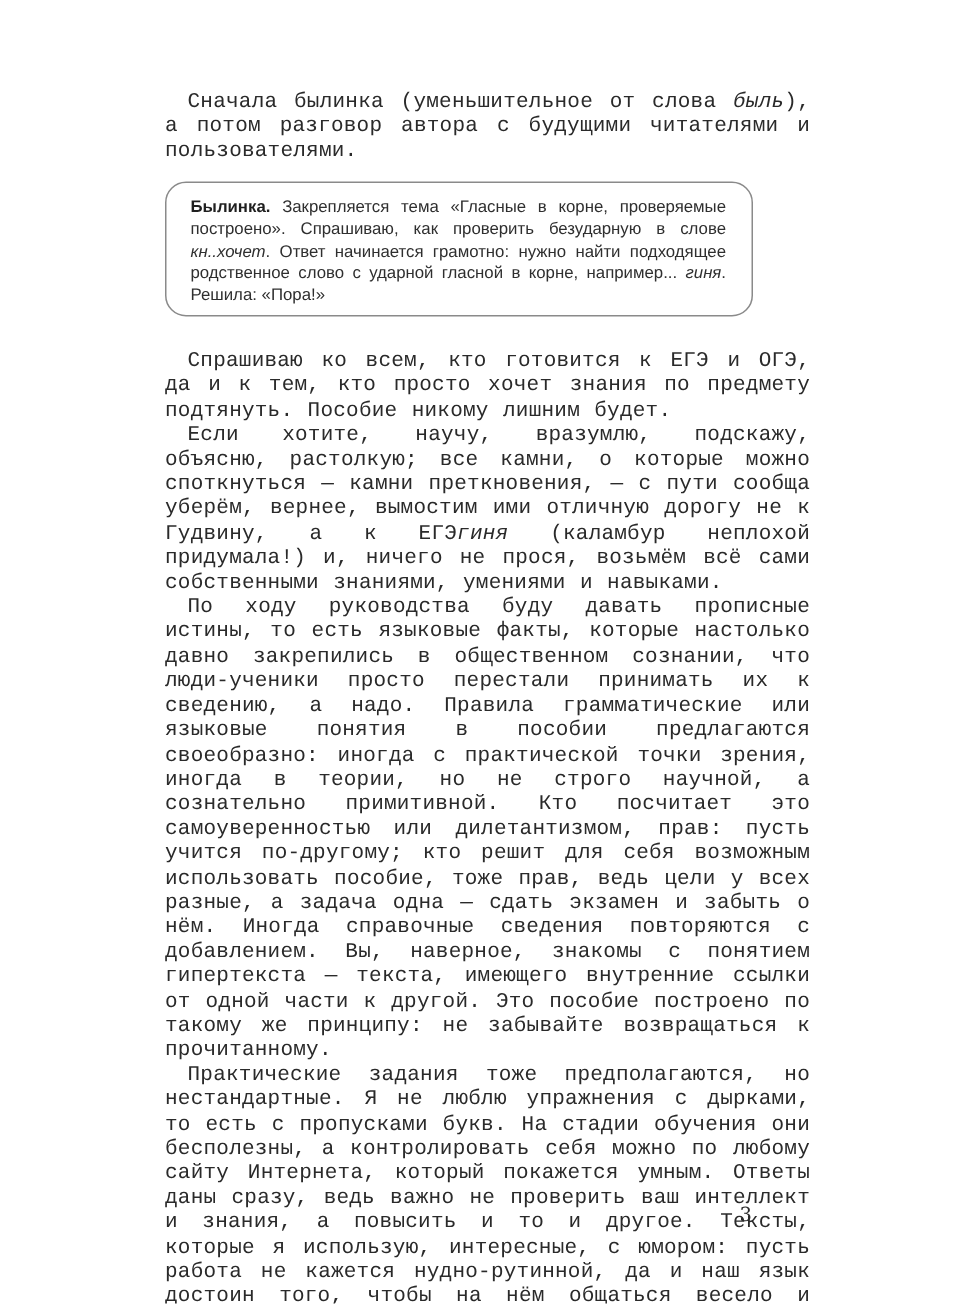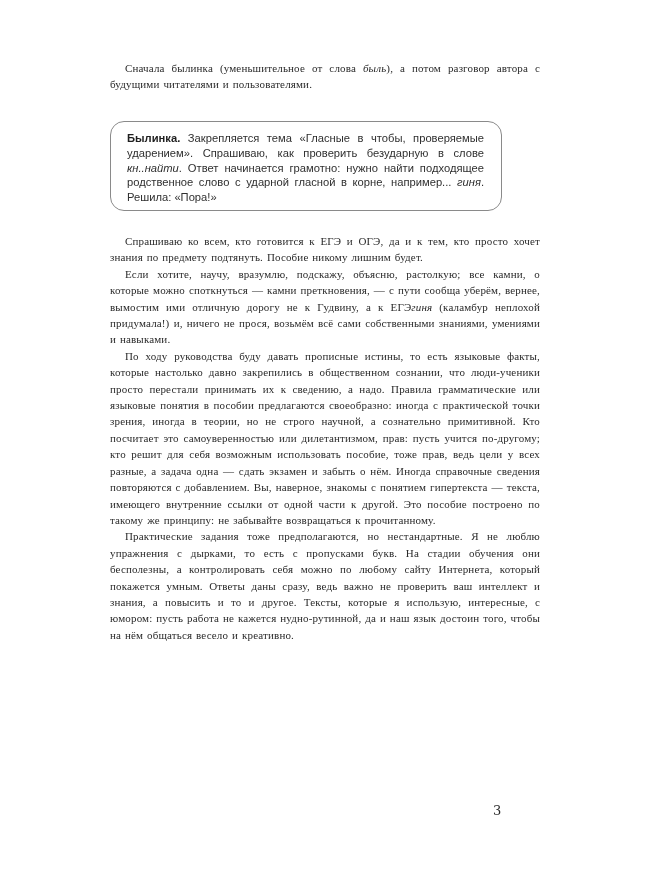--- a/index.html
+++ b/index.html
@@ -4,22 +4,22 @@
 <style>
   html, body { margin: 0; padding: 0; }
   body {
     width: 650px; height: 869px;
     background: #ffffff;
     position: relative;
     overflow: hidden;
     color: #2a2a2a;
   }
   .serif {
-    font-family: Liberation Serif, serif;
-    font-size: 11px;
+    font-family: Liberation Mono, monospace;
+    font-size: 14px;
     line-height: 16.4px;
     text-align: justify;
     letter-spacing: 0.15px;
     word-spacing: 1px;
   }
   .p { margin: 0; text-indent: 15px; }
   .box {
     position: absolute;
     left: 110px; top: 121px;
     width: 392px; height: 90px;
@@ -51,21 +51,21 @@
   i { font-style: italic; }
 </style>
 </head>
 <body>
 
 <div class="intro serif">
   <p class="p"><span>Сначала былинка (уменьшительное от слова </span><i>быль</i><span>), а потом разговор автора с будущими читателями и пользователями.</span></p>
 </div>
 
 <div class="box"></div>
-<p class="box-text"><b>Былинка.</b><span> Закрепляется тема «Гласные в чтобы, проверяемые ударением». Спрашиваю, как проверить безударную в слове </span><i>кн..найти</i><span>. Ответ начинается грамотно: нужно найти подходящее родственное слово с ударной гласной в корне, например... </span><i>гиня</i><span>. Решила: «Пора!»</span></p>
+<p class="box-text"><b>Былинка.</b><span> Закрепляется тема «Гласные в корне, проверяемые построено». Спрашиваю, как проверить безударную в слове </span><i>кн..хочет</i><span>. Ответ начинается грамотно: нужно найти подходящее родственное слово с ударной гласной в корне, например... </span><i>гиня</i><span>. Решила: «Пора!»</span></p>
 
 <div class="body-text serif">
   <p class="p">Спрашиваю ко всем, кто готовится к ЕГЭ и ОГЭ, да и к тем, кто просто хочет знания по предмету подтянуть. Пособие никому лишним будет.</p>
   <p class="p"><span>Если хотите, научу, вразумлю, подскажу, объясню, растолкую; все камни, о которые можно споткнуться — камни преткновения, — с пути сообща уберём, вернее, вымостим ими отличную дорогу не к Гудвину, а к ЕГЭ</span><i>гиня</i><span> (каламбур неплохой придумала!) и, ничего не прося, возьмём всё сами собственными знаниями, умениями и навыками.</span></p>
   <p class="p">По ходу руководства буду давать прописные истины, то есть языковые факты, которые настолько давно закрепились в общественном сознании, что люди-ученики просто перестали принимать их к сведению, а надо. Правила грамматические или языковые понятия в пособии предлагаются своеобразно: иногда с практической точки зрения, иногда в теории, но не строго научной, а сознательно примитивной. Кто посчитает это самоуверенностью или дилетантизмом, прав: пусть учится по-другому; кто решит для себя возможным использовать пособие, тоже прав, ведь цели у всех разные, а задача одна — сдать экзамен и забыть о нём. Иногда справочные сведения повторяются с добавлением. Вы, наверное, знакомы с понятием гипертекста — текста, имеющего внутренние ссылки от одной части к другой. Это пособие построено по такому же принципу: не забывайте возвращаться к прочитанному.</p>
   <p class="p">Практические задания тоже предполагаются, но нестандартные. Я не люблю упражнения с дырками, то есть с пропусками букв. На стадии обучения они бесполезны, а контролировать себя можно по любому сайту Интернета, который покажется умным. Ответы даны сразу, ведь важно не проверить ваш интеллект и знания, а повысить и то и другое. Тексты, которые я использую, интересные, с юмором: пусть работа не кажется нудно-рутинной, да и наш язык достоин того, чтобы на нём общаться весело и креативно.</p>
 </div>
 
 <div class="page-num">3</div>
 

